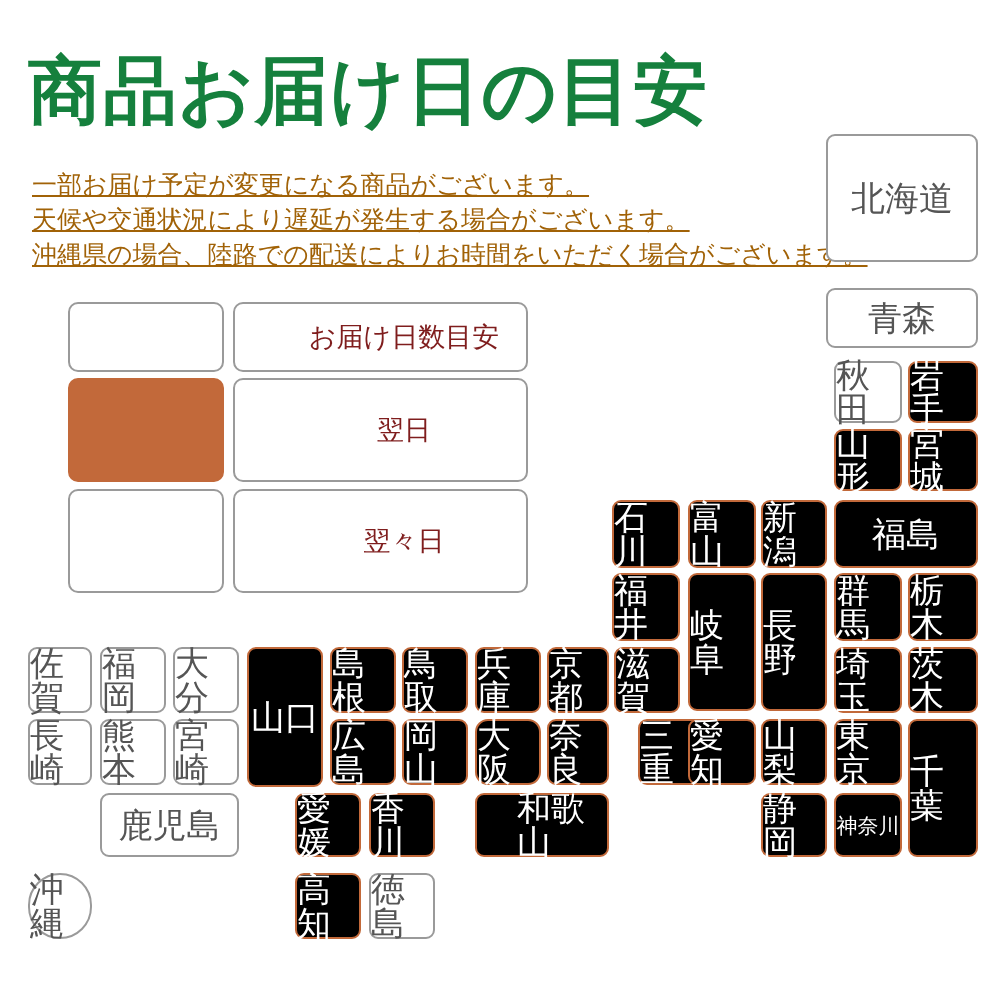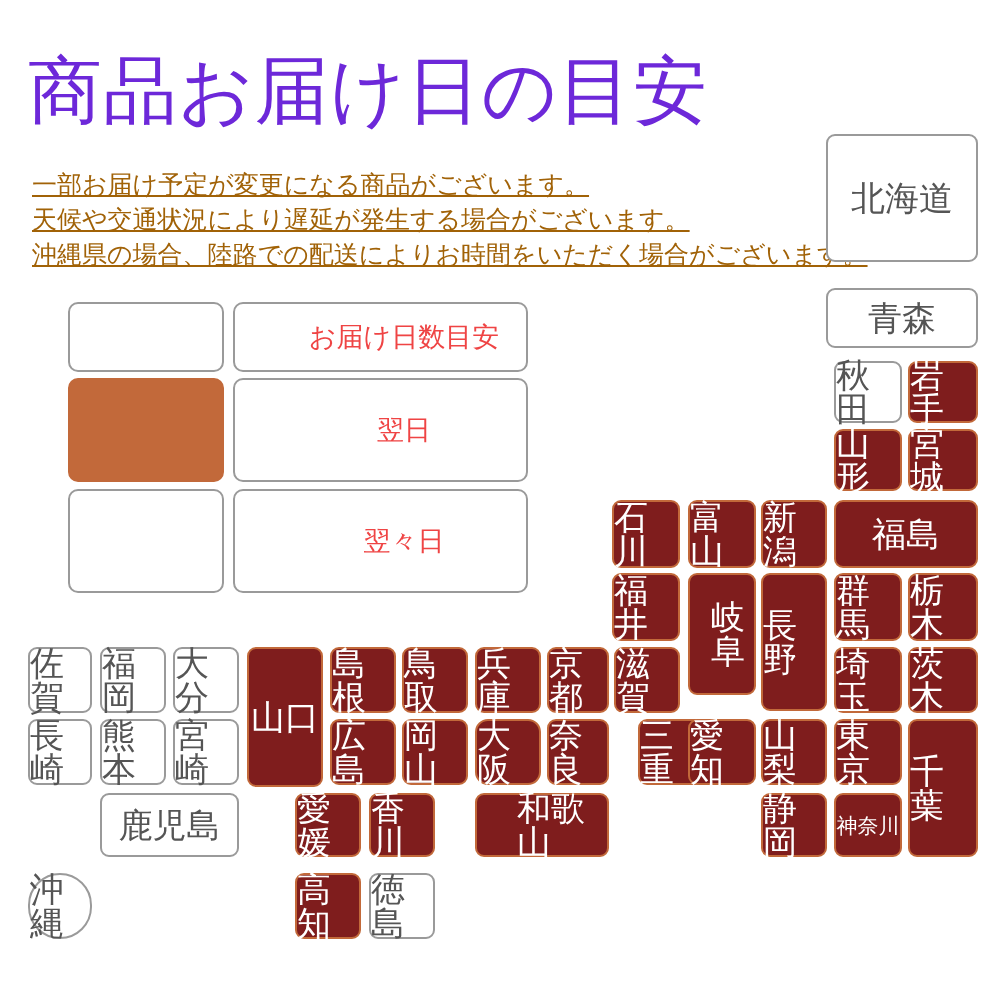--- a/index.html
+++ b/index.html
@@ -18,22 +18,22 @@
     overflow: hidden;
     background: #ffffff;
   }
 
   
   .title {
     position: absolute;
     left: 28px;
     top: 42px;
     font-size: 74px;
-    font-weight: normal;
-    color: #6d28d9;
+    font-weight: bold;
+    color: #15803d;
     letter-spacing: 1px;
     white-space: nowrap;
   }
   .note {
     position: absolute;
     left: 32px;
     font-size: 25px;
     color: #a16207;
     white-space: nowrap;
     text-decoration: underline;
@@ -48,21 +48,21 @@
     box-sizing: border-box;
     border-radius: 10px;
     display: flex;
     align-items: center;
     justify-content: center;
     font-size: 27px;
   }
   .cell-plain {
     border: 2px solid #9a9a9a;
     background: #ffffff;
-    color: #ef4444;
+    color: #7f1d1d;
     padding-left: 47px;
   }
   .cell-filled {
     border: 2px solid #c2693a;
     background: #c2693a;
     color: #ffffff;
   }
 
   
   .pref {
@@ -76,21 +76,21 @@
     line-height: 1;
     letter-spacing: 0px;
   }
   .pref.gray {
     border: 2px solid #9a9a9a;
     background: #ffffff;
     color: #555555;
   }
   .pref.orange {
     border: 2px solid #c2693a;
-    background: #7f1d1d;
+    background: #000000;
     color: #ffffff;
   }
   .pref.small-text { font-size: 21px; }
 </style>
 </head>
 <body>
 
 <div id="page">
 
   <div class="title">商品お届け日の目安</div>
@@ -112,21 +112,21 @@
       <div class="pref gray" style="left: 826px; top: 288px; width: 152px; height: 60px;">青森</div>
       <div class="pref gray" style="left: 834px; top: 361px; width: 68px; height: 62px;">秋田</div>
       <div class="pref orange" style="left: 908px; top: 361px; width: 70px; height: 62px;">岩手</div>
       <div class="pref orange" style="left: 834px; top: 429px; width: 68px; height: 62px;">山形</div>
       <div class="pref orange" style="left: 908px; top: 429px; width: 70px; height: 62px;">宮城</div>
       <div class="pref orange" style="left: 612px; top: 500px; width: 68px; height: 68px;">石川</div>
       <div class="pref orange" style="left: 688px; top: 500px; width: 68px; height: 68px;">富山</div>
       <div class="pref orange" style="left: 761px; top: 500px; width: 66px; height: 68px;">新潟</div>
       <div class="pref orange" style="left: 834px; top: 500px; width: 144px; height: 68px;">福島</div>
       <div class="pref orange" style="left: 612px; top: 573px; width: 68px; height: 68px;">福井</div>
-      <div class="pref orange" style="left: 688px; top: 573px; width: 68px; height: 122px; padding-left: 21px;">岐阜</div>
+      <div class="pref orange" style="left: 688px; top: 573px; width: 68px; height: 138px;">岐阜</div>
       <div class="pref orange" style="left: 761px; top: 573px; width: 66px; height: 138px;">長野</div>
       <div class="pref orange" style="left: 834px; top: 573px; width: 68px; height: 68px;">群馬</div>
       <div class="pref orange" style="left: 908px; top: 573px; width: 70px; height: 68px;">栃木</div>
       <div class="pref gray" style="left: 28px; top: 647px; width: 64px; height: 66px;">佐賀</div>
       <div class="pref gray" style="left: 100px; top: 647px; width: 66px; height: 66px;">福岡</div>
       <div class="pref gray" style="left: 173px; top: 647px; width: 66px; height: 66px;">大分</div>
       <div class="pref orange" style="left: 247px; top: 647px; width: 76px; height: 140px;">山口</div>
       <div class="pref orange" style="left: 330px; top: 647px; width: 66px; height: 66px;">島根</div>
       <div class="pref orange" style="left: 402px; top: 647px; width: 66px; height: 66px;">鳥取</div>
       <div class="pref orange" style="left: 475px; top: 647px; width: 66px; height: 66px;">兵庫</div>

